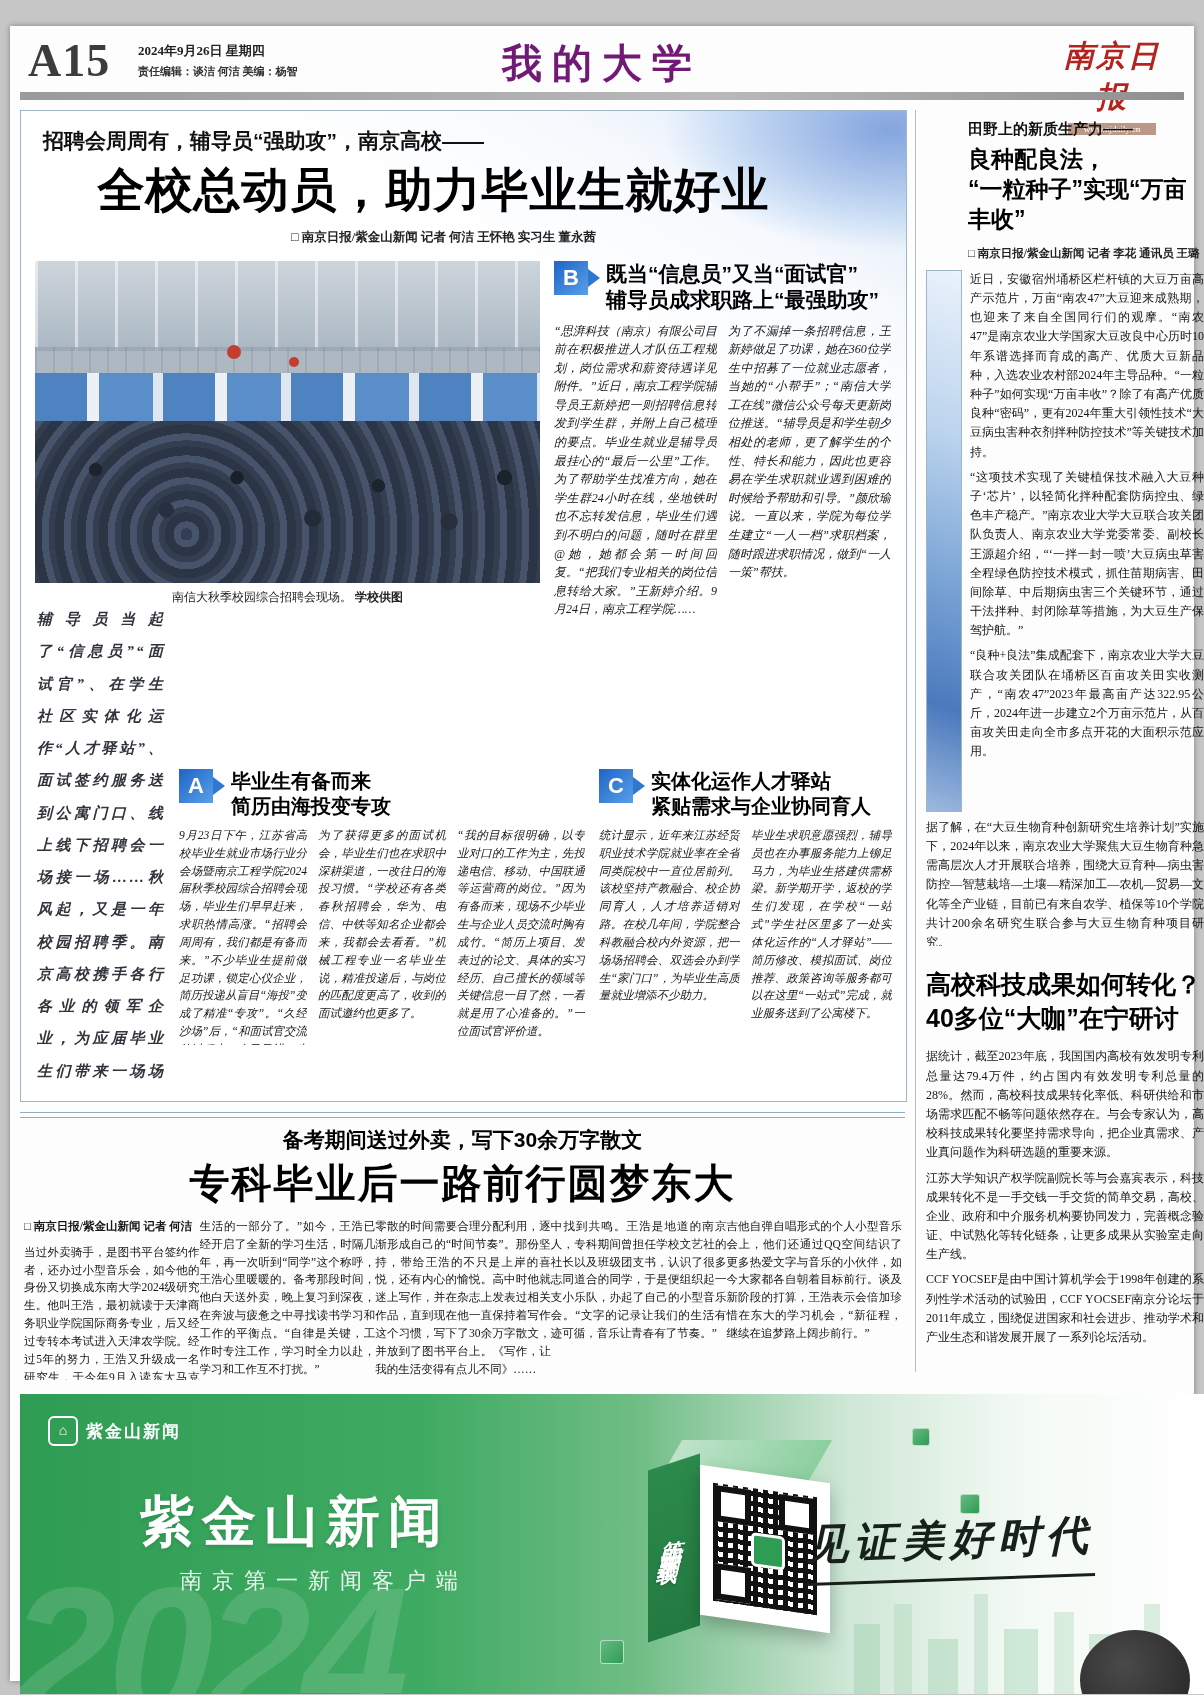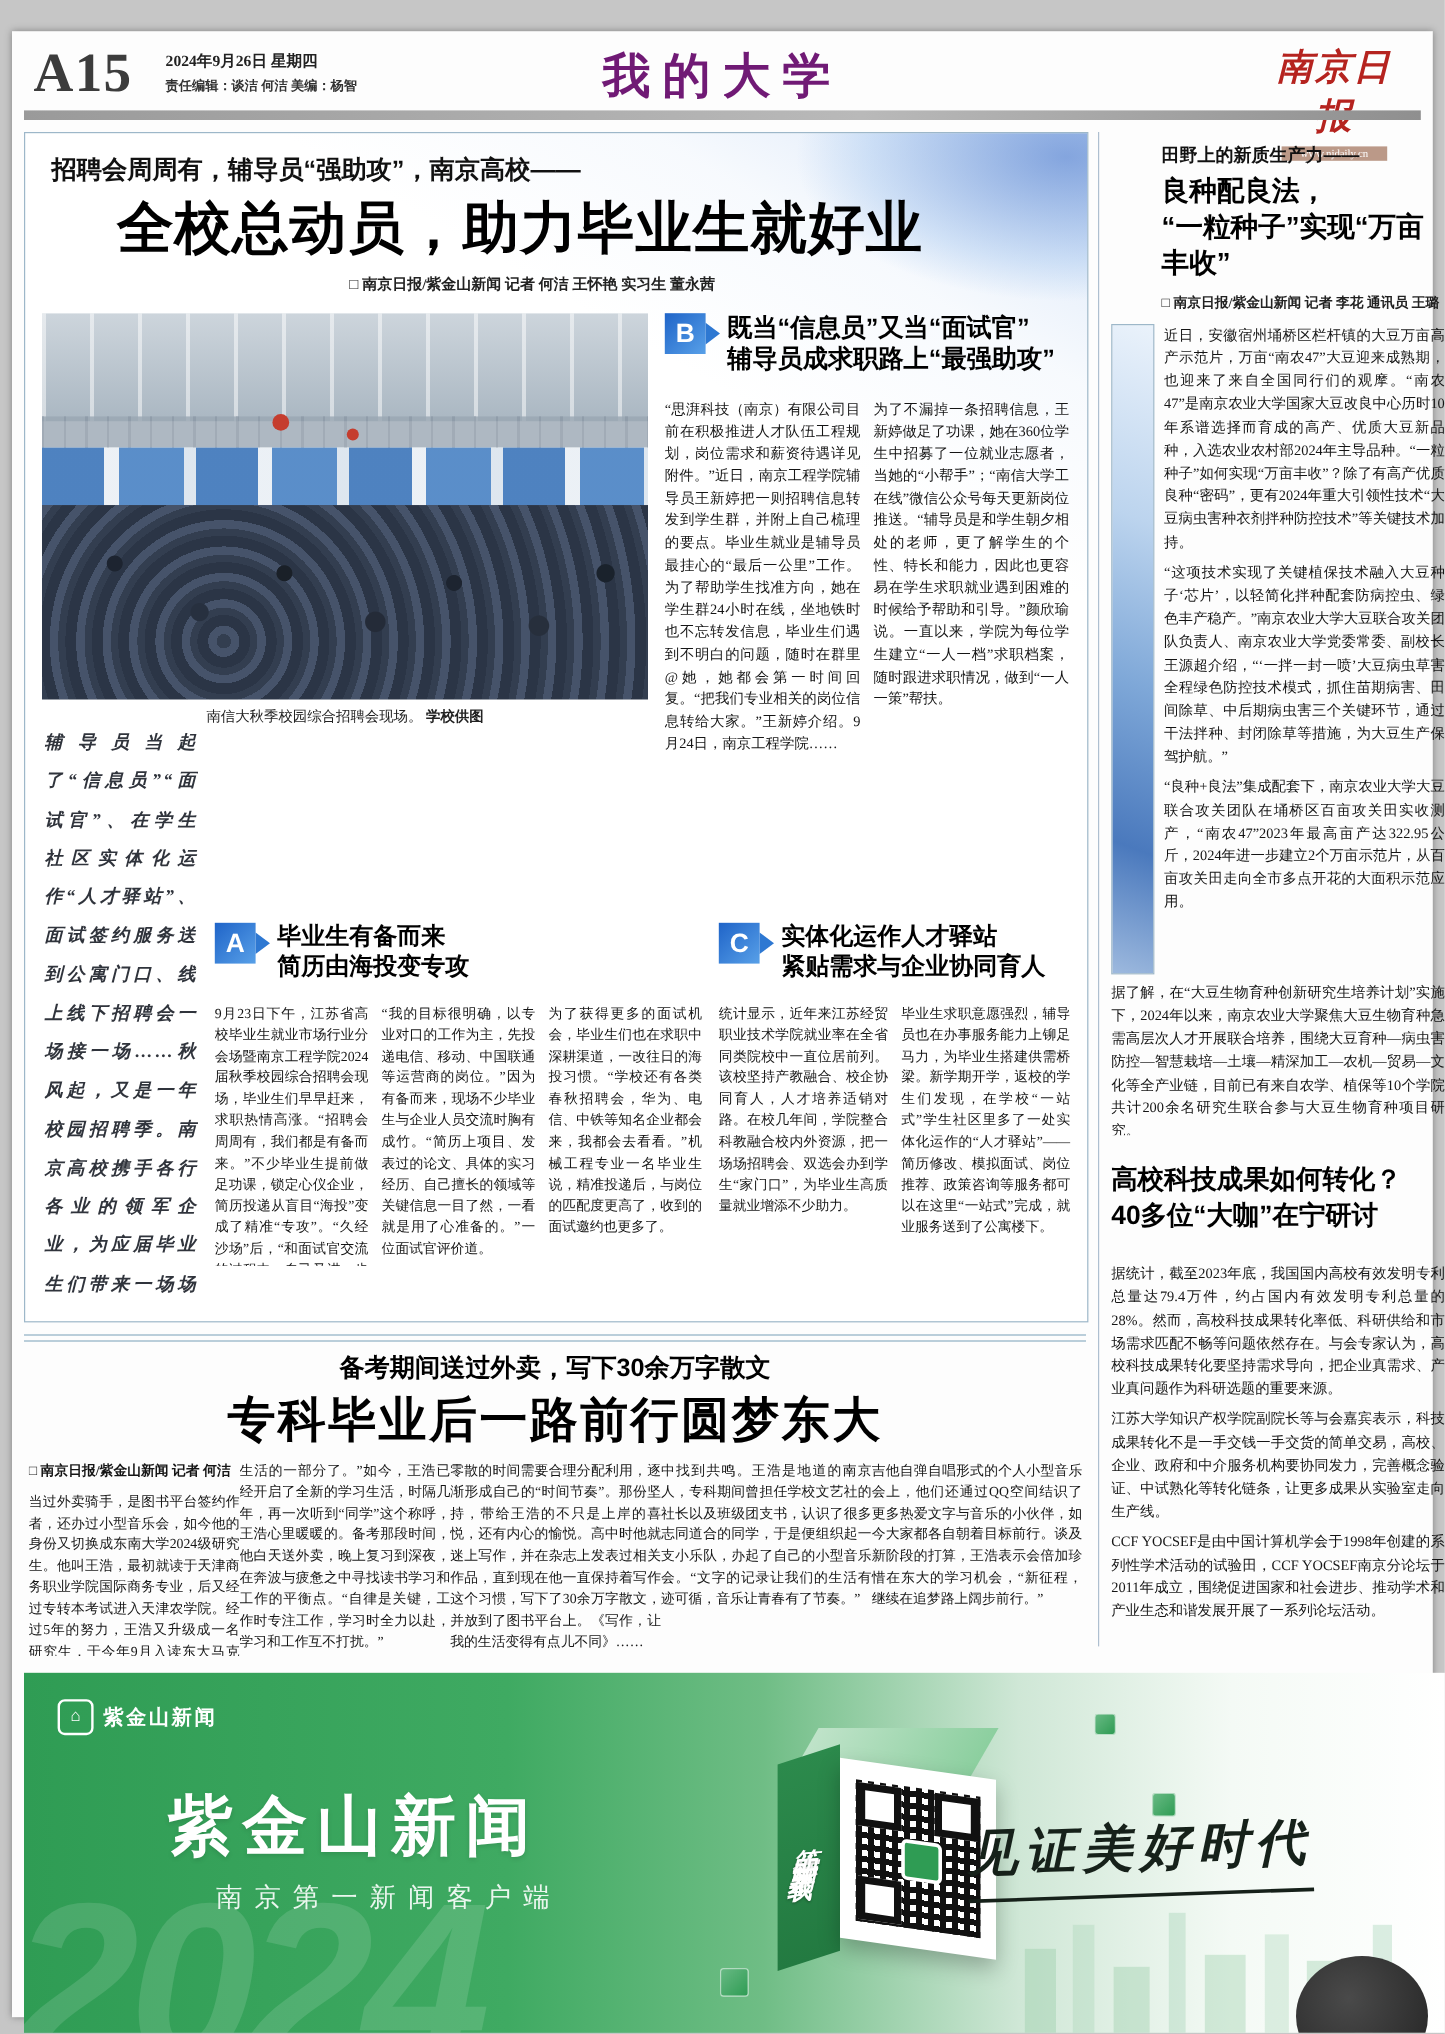--- a/index.html
+++ b/index.html
@@ -51,21 +51,21 @@
      #3c4659;}
   .photo .lantern{position:absolute;left:38%;top:26%;width:14px;height:14px;border-radius:50%;background:#c53d2e;box-shadow:60px 10px 0 -2px #c53d2e;}
   .caption{position:absolute;left:14px;top:478px;width:505px;text-align:center;font-size:12px;color:#222;}
   .caption b{font-weight:700;}
   
   .mk{display:flex;align-items:flex-start;gap:8px;}
   .mk .badge{width:34px;height:34px;background:linear-gradient(135deg,#1f64c8,#58a0e8);color:#fff;font-weight:900;font-size:22px;display:flex;align-items:center;justify-content:center;font-family:"Liberation Sans",sans-serif;position:relative;flex:0 0 auto;}
   .mk .badge:after{content:"";position:absolute;right:-12px;top:8px;border-left:12px solid #2e78d2;border-top:9px solid transparent;border-bottom:9px solid transparent;}
   .mk .hh{font-family:"Liberation Sans",sans-serif;font-weight:900;color:#000;line-height:1.25;padding-left:10px;}
   .mk .hh div{font-size:21px;}
-  .cols{display:flex;gap:11px;margin-top:18px;}
+  .cols{display:flex;gap:11px;margin-top:8px;font-style:italic;}
   .col{font-size:12px;line-height:1.55;text-align:justify;overflow:hidden;color:#151515;}
   
   .secB{position:absolute;left:533px;top:150px;width:338px;height:498px;}
   .secB .cols .col{width:163px;height:400px;}
   
   .note{position:absolute;left:16px;top:492px;width:128px;height:478px;font-size:15px;line-height:2.15;letter-spacing:2px;color:#30343c;font-weight:600;text-align:justify;font-style:italic;overflow:hidden;}
   .secA{position:absolute;left:158px;top:658px;width:408px;height:312px;}
   .secA .cols .col{width:128px;height:218px;font-size:11.5px;}
   .secC{position:absolute;left:578px;top:658px;width:293px;height:312px;}
   .secC .cols .col{width:141px;height:218px;font-size:11.5px;}
@@ -75,21 +75,21 @@
   .rail .k1{font-size:15px;font-weight:700;color:#111;margin:10px 0 6px 42px;font-family:"Liberation Sans",sans-serif;}
   .rail .t1{font-size:23px;font-weight:900;color:#000;line-height:1.3;margin-left:42px;font-family:"Liberation Sans",sans-serif;}
   .rail .by1{font-size:11.5px;color:#222;font-weight:700;margin:10px 0 8px 42px;line-height:1.5;}
   .r1wrap{display:flex;gap:8px;}
   .bluestrip{flex:0 0 34px;height:540px;border:1px solid #9db7c9;
     background:linear-gradient(200deg,#eaf2fb 0%,#bcd4ee 30%,#7fa8d8 55%,#4a79bd 80%,#9db9de 100%);}
   .r1body{flex:1;}
   .r1body p, .r2body p{margin:0 0 6px 0;font-size:12px;line-height:1.6;text-align:justify;color:#151515;}
   .r1body{height:540px;overflow:hidden;}
   .r1tail{font-size:12px;line-height:1.6;text-align:justify;color:#151515;height:128px;overflow:hidden;margin-top:6px;}
-  .rail .t2{font-size:22px;font-weight:900;color:#000;line-height:1.35;margin:22px 0 25px 0;font-family:"Liberation Sans",sans-serif;}
+  .rail .t2{font-size:25px;font-weight:900;color:#000;line-height:1.35;margin:22px 0 12px 0;font-family:"Liberation Sans",sans-serif;}
   .r2body{height:400px;overflow:hidden;}
   .r2body .lead{font-weight:700;}
   
   .rule{position:absolute;left:10px;top:1086px;width:885px;height:4px;border-top:1px solid #8fb0c4;border-bottom:1px solid #8fb0c4;}
   .b-kicker{position:absolute;left:10px;top:1100px;width:885px;text-align:center;font-size:21px;font-weight:700;color:#000;font-family:"Liberation Sans",sans-serif;}
   .b-title{position:absolute;left:10px;top:1130px;width:885px;text-align:center;font-size:40px;font-weight:900;color:#000;font-family:"Liberation Sans",sans-serif;letter-spacing:2px;}
   .b-body{position:absolute;left:14px;top:1192px;width:878px;height:162px;display:flex;gap:0;justify-content:space-between;}
   .b-body .bcol{flex:1;font-size:11.5px;line-height:1.55;text-align:justify;overflow:hidden;color:#151515;}
   .b-byline{font-size:11.5px;font-weight:700;margin-bottom:8px;}
   
@@ -181,22 +181,22 @@
     <div class="secA">
       <div class="mk">
         <div class="badge">A</div>
         <div class="hh">
           <div>毕业生有备而来</div>
           <div>简历由海投变专攻</div>
         </div>
       </div>
       <div class="cols">
         <div class="col">9月23日下午，江苏省高校毕业生就业市场行业分会场暨南京工程学院2024届秋季校园综合招聘会现场，毕业生们早早赶来，求职热情高涨。“招聘会周周有，我们都是有备而来。”不少毕业生提前做足功课，锁定心仪企业，简历投递从盲目“海投”变成了精准“专攻”。“久经沙场”后，“和面试官交流的过程中，自己又进一步了解了岗位的匹配度。”</div>
+        <div class="col">为了获得更多的面试机会，毕业生们也在求职中深耕渠道，一改往日的海投习惯。“学校还有各类春秋招聘会，华为、电信、中铁等知名企业都会来，我都会去看看。”机械工程专业一名毕业生说，精准投递后，与岗位的匹配度更高了，收到的面试邀约也更多了。</div>
         <div class="col">“我的目标很明确，以专业对口的工作为主，先投递电信、移动、中国联通等运营商的岗位。”因为有备而来，现场不少毕业生与企业人员交流时胸有成竹。“简历上项目、发表过的论文、具体的实习经历、自己擅长的领域等关键信息一目了然，一看就是用了心准备的。”一位面试官评价道。</div>
-        <div class="col">为了获得更多的面试机会，毕业生们也在求职中深耕渠道，一改往日的海投习惯。“学校还有各类春秋招聘会，华为、电信、中铁等知名企业都会来，我都会去看看。”机械工程专业一名毕业生说，精准投递后，与岗位的匹配度更高了，收到的面试邀约也更多了。</div>
       </div>
     </div>
 
     <div class="secC">
       <div class="mk">
         <div class="badge">C</div>
         <div class="hh">
           <div>实体化运作人才驿站</div>
           <div>紧贴需求与企业协同育人</div>
         </div>

